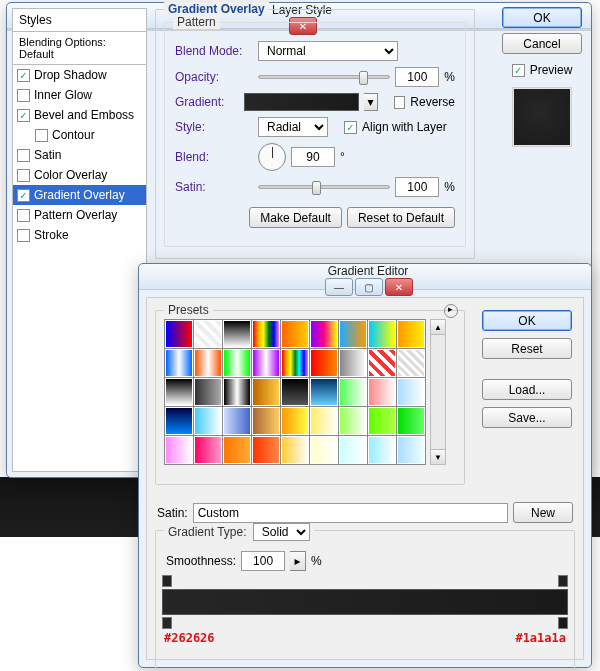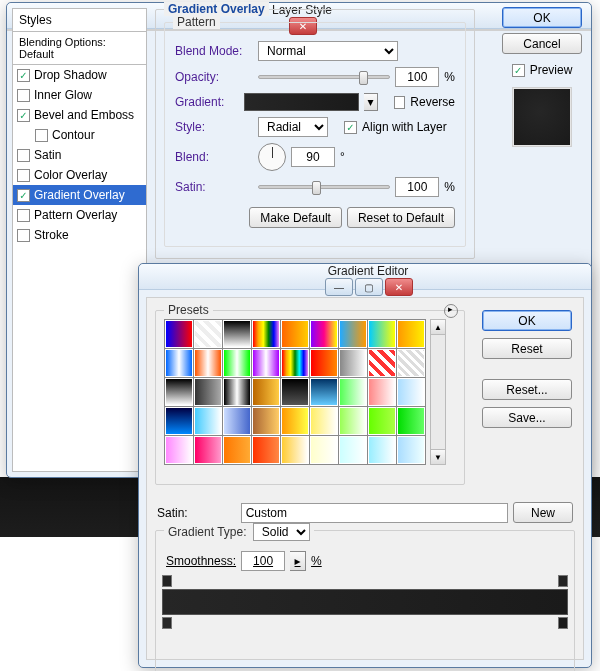--- a/index.html
+++ b/index.html
@@ -241,44 +241,48 @@
             <div style="flex:1"></div>
             <div class="arr">▼</div>
           </div>
       </div>
     </div>
 
     <div style="position:absolute; right:8px; top:12px; width:96px; display:flex; flex-direction:column; gap:7px; align-items:center;">
       <button class="btn primary" style="min-width:90px">OK</button>
       <button class="btn" style="min-width:90px">Reset</button>
       <div style="height:6px"></div>
-      <button class="btn" style="min-width:90px">Reset...</button>
+      <button class="btn" style="min-width:90px">Load...</button>
       <button class="btn" style="min-width:90px">Save...</button>
     </div>
 
     <div class="row" style="position:absolute; left:10px; top:198px; right:10px;">
       <span>Satin:</span>
-      <input type="text" style="flex: 1 1 0%; margin-left: 48px;" value="Custom">
+      <input type="text" style="flex: 1 1 0%;" value="Custom">
       <button class="btn" style="min-width:60px">New</button>
     </div>
 
     <div class="group" style="left:8px; top:232px; right:8px; height:160px;">
       <span class="group-lab plain" style="left:8px;">
         <span>Gradient Type:</span>
         <select style="height:18px;margin-left:3px"><option>Solid</option></select>
       </span>
-      <div class="row" style="padding:14px 10px 0 10px;text-decoration:underline;">
+      <div class="row" style="padding:14px 10px 0 10px;">
         <span>Smoothness:</span>
         <input class="num" type="text" value="100" style="">
         <span class="drop-ar" style="height:20px">▸</span>
         <span>%</span>
       </div>
       <div style="position:relative; margin-top:18px;">
         <div class="stop top" style="left:6px"></div>
         <div class="stop top" style="right:6px"></div>
         <div class="grad-bar"></div>
         <div class="stop bot" style="left:6px;background:#262626"></div>
         <div class="stop bot" style="right:6px;background:#1a1a1a"></div>
       </div>
+      <div style="display:flex; justify-content:space-between; padding: 16px 8px 0 8px;">
+        <span class="hex">#262626</span>
+        <span class="hex">#1a1a1a</span>
+      </div>
     </div>
 
   </div>
 </div>
 
 </body></html>

